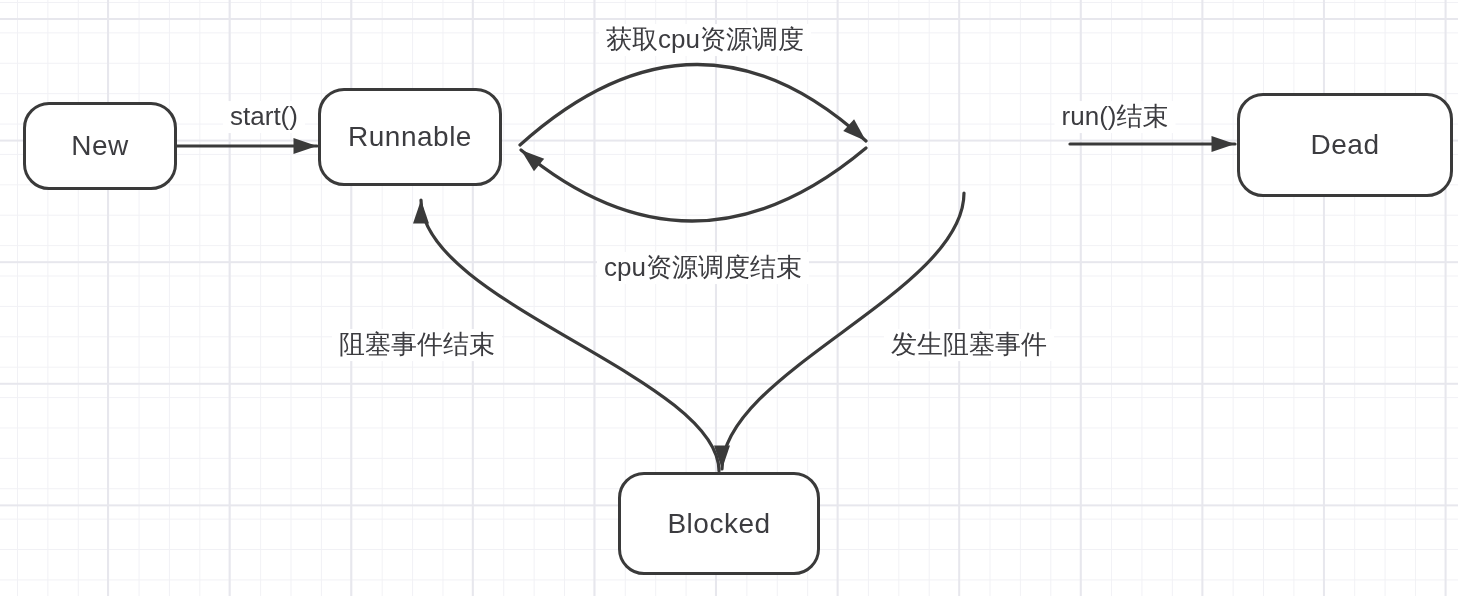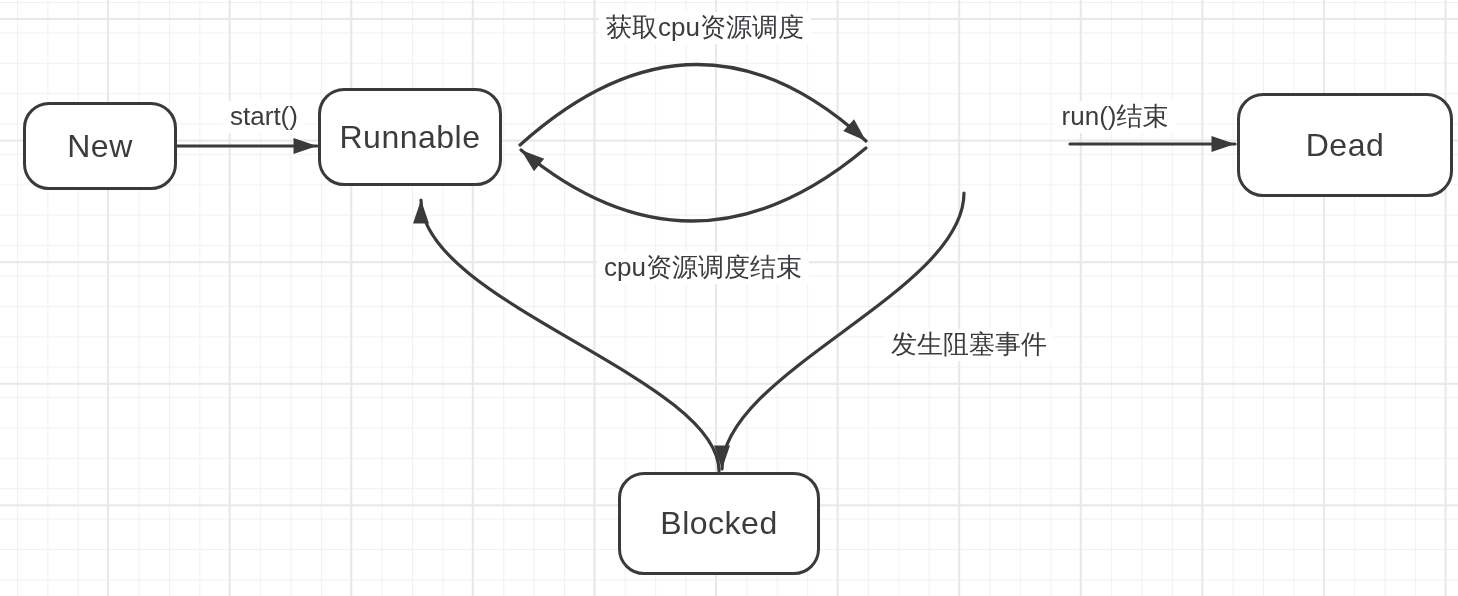--- a/index.html
+++ b/index.html
@@ -29,40 +29,40 @@
   }
   svg.edges{position:absolute;left:0;top:0;width:1458px;height:596px;}
   svg.edges path.edge{fill:none;stroke:var(--line);stroke-width:3.2px;stroke-linecap:round;}
   .node{
     position:absolute;
     background:var(--node-fill);
     border:3px solid var(--line);
     border-radius:26px;
     display:flex;align-items:center;justify-content:center;
     color:var(--text);
-    font-size:32px;
+    font-size:28px;
     letter-spacing:0.5px;
   }
   .node-new{left:23px;top:102px;width:154px;height:88px;}
   .node-runnable{left:318px;top:88px;width:184px;height:98px;}
   .node-running{left:868px;top:93px;width:202px;height:100px;}
   .node-dead{left:1237px;top:93px;width:216px;height:104px;}
   .node-blocked{left:618px;top:472px;width:202px;height:103px;}
   .elabel{
     position:absolute;
     transform:translate(-50%,-50%);
     background:var(--canvas-bg);
     color:var(--text);
     font-size:26px;
     line-height:1.15;
     padding:1px 7px;
     white-space:nowrap;
   }
   .elabel-start{left:264px;top:117px;}
-  .elabel-acquire{left:705px;top:28px;}
+  .elabel-acquire{left:705px;top:40px;}
   .elabel-cpu-end{left:703px;top:257px;margin-top:11px;}
   .elabel-block-end{left:417px;top:345px;}
   .elabel-block-occur{left:969px;top:345px;}
   .elabel-run-end{left:1115px;top:117px;}
 </style>
 </head>
 <body>
 
 <div class="canvas">
 
@@ -89,16 +89,17 @@
   <div class="node node-dead">
     <span>Dead</span>
   </div>
   <div class="node node-blocked">
     <span>Blocked</span>
   </div>
 
   <div class="elabel elabel-start">start()</div>
   <div class="elabel elabel-acquire">获取cpu资源调度</div>
   <div class="elabel elabel-cpu-end">cpu资源调度结束</div>
+  <div class="elabel elabel-block-end">阻塞事件结束</div>
   <div class="elabel elabel-block-occur">发生阻塞事件</div>
   <div class="elabel elabel-run-end">run()结束</div>
 
 </div>
 
 </body></html>

